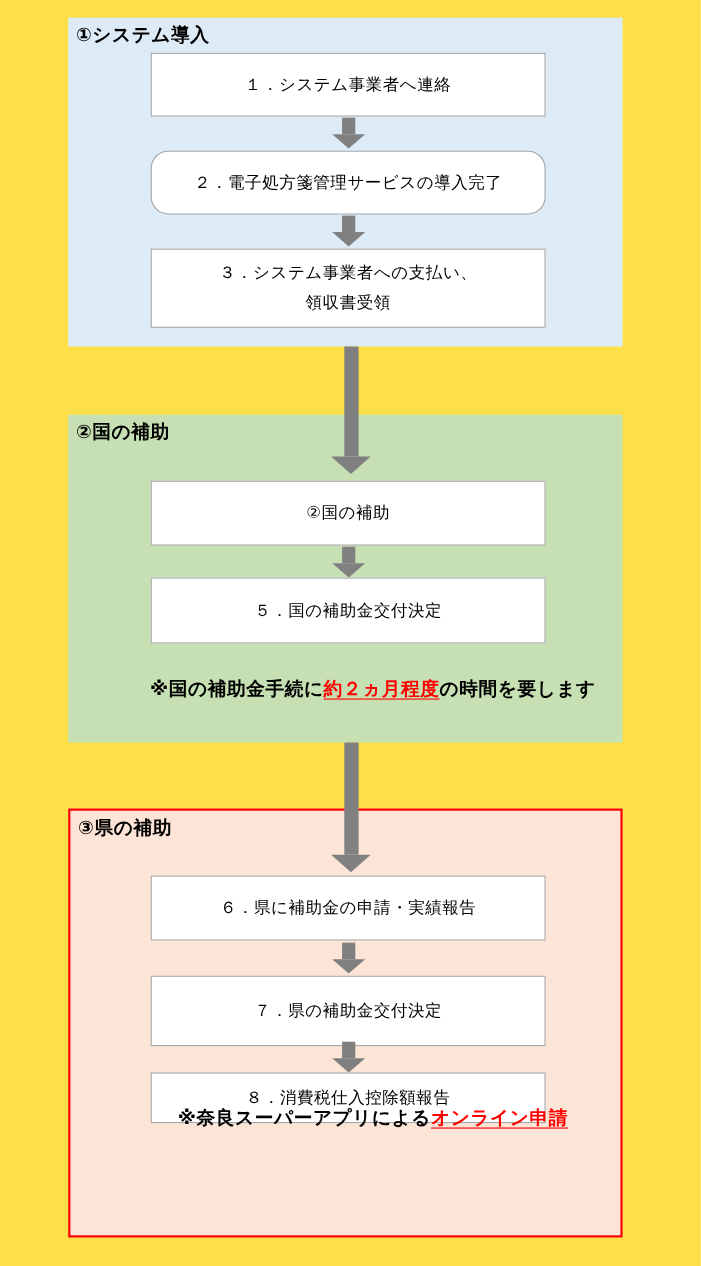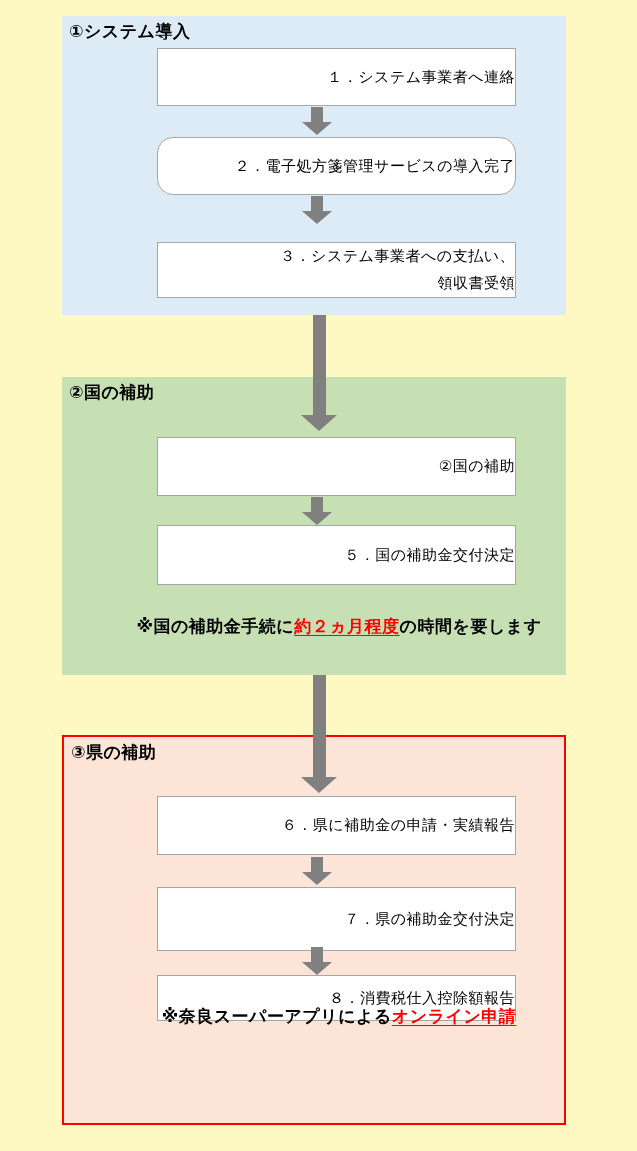--- a/index.html
+++ b/index.html
@@ -5,21 +5,21 @@
   html, body { margin: 0; padding: 0; }
   body {
     width: 637px; height: 1151px;
     background: #ffffff;
     font-family: "DejaVu Sans", "Liberation Sans", sans-serif;
     color: var(--text, #000);
   }
   .canvas {
     position: relative;
     width: 637px; height: 1151px;
-    background: #fef9c3;
+    background: #fde047;
     overflow: hidden;
   }
   .section {
     position: absolute;
     left: 62px; width: 504px;
     box-sizing: border-box;
   }
   .section1 { top: 16px;  height: 299px; background: var(--section1-bg, #ddebf7); }
   .section2 { top: 377px; height: 298px; background: var(--section2-bg, #c6e0b4); }
   .section3 { top: 735px; height: 390px; background: var(--section3-bg, #fce4d6);
@@ -34,30 +34,29 @@
   }
   .flow-box {
     position: absolute;
     left: 137px; width: 359px;
     box-sizing: border-box;
     background: var(--box-bg, #ffffff);
     border: 1px solid var(--box-border, #a6a6a6);
     display: flex;
     flex-direction: column;
     justify-content: center;
-    align-items: flex-end;
+    align-items: center;
     text-align: center;
     font-size: 15px;
     line-height: 27px;
     letter-spacing: 0.5px;
-    margin-left: 20px;
   }
   .b1 { top: 48px;  height: 58px; }
   .b2 { top: 137px; height: 58px; border-radius: 16px; }
-  .b3 { top: 242px; height: 56px; }
+  .b3 { top: 226px; height: 72px; }
   .b4 { top: 437px; height: 59px; }
   .b5 { top: 525px; height: 60px; }
   .b6 { top: 796px; height: 59px; }
   .b7 { top: 887px; height: 64px; }
   .b8 { top: 975px; height: 46px; }
 
   
   .arrow-sm { position: absolute; left: 302px; width: 30px; }
   .arrow-sm .shaft {
     width: 12px; height: 15px;

